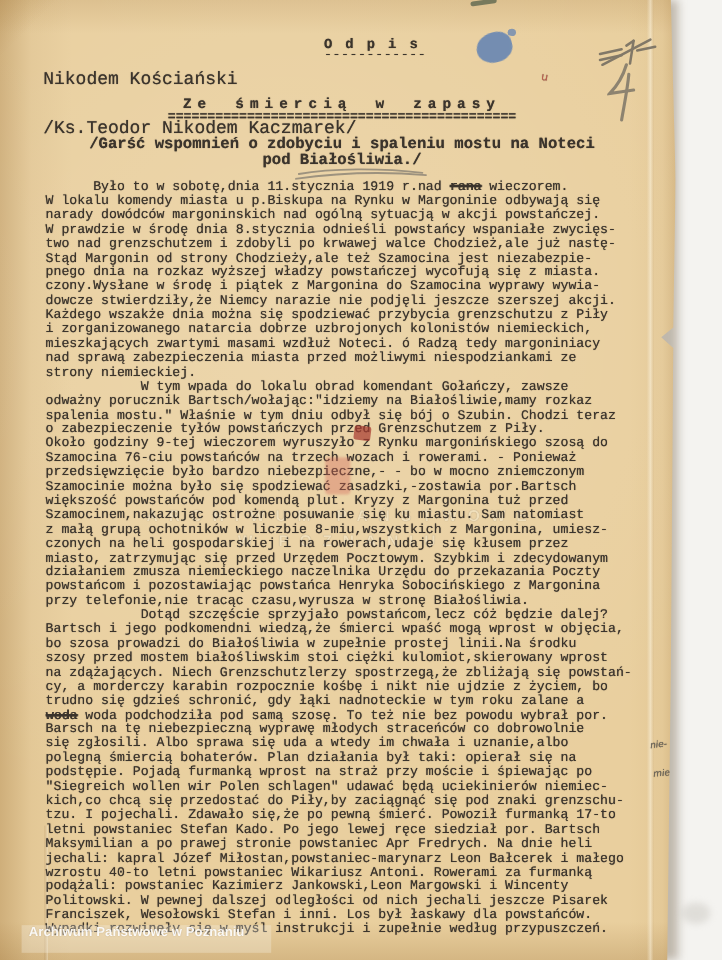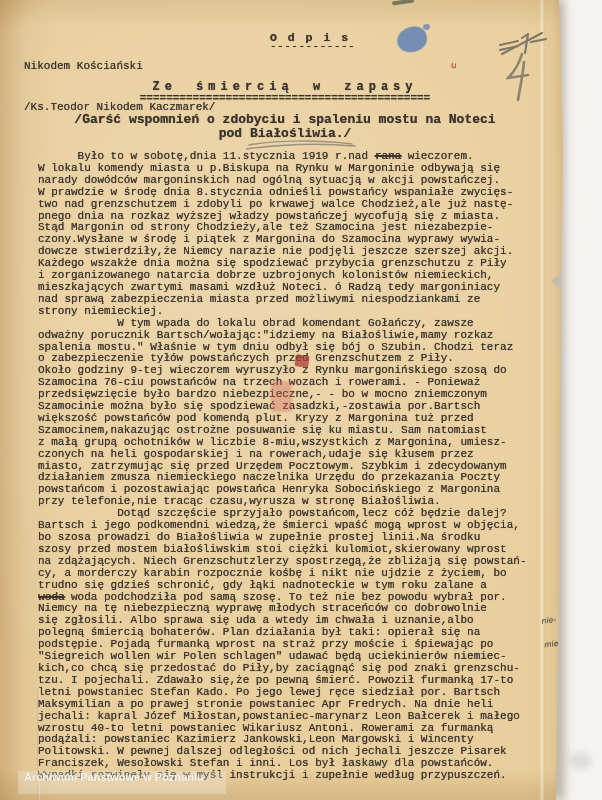--- a/index.html
+++ b/index.html
@@ -18,21 +18,21 @@
       radial-gradient(ellipse 120% 90% at 42% 35%, rgba(255,255,255,.14), rgba(0,0,0,0) 62%),
       linear-gradient(90deg, rgba(146,100,40,.30) 0, rgba(146,100,40,.07) 26px, rgba(146,100,40,0) 60px),
       linear-gradient(270deg, rgba(146,100,40,.26) 0, rgba(146,100,40,.06) 14px, rgba(146,100,40,0) 42px),
       linear-gradient(0deg, rgba(140,95,35,.22) 0, rgba(140,95,35,0) 32px),
       linear-gradient(180deg, rgba(150,105,45,.16) 0, rgba(150,105,45,0) 28px),
       #e9cf9e;
     clip-path:polygon(0 0,559px 0,563px 150px,561px 273px,551px 281px,561px 290px,559px 560px,556px 800px,0 800px);
     color:#3b342c;
   }
   .ink{ text-shadow:0 0 .7px rgba(59,52,44,.85); }
-  .byline{position:absolute;left:24px;top:33px;font-size:11px;line-height:13.5px;white-space:pre;}
+  .byline{position:absolute;left:36px;top:33px;font-size:15px;line-height:13.5px;white-space:pre;}
   .odpis{position:absolute;left:270px;top:33px;font-size:11.5px;font-weight:bold;letter-spacing:2px;line-height:9px;}
   .odpis .dashes{font-weight:normal;letter-spacing:.5px;font-size:11px;}
   .title{position:absolute;left:30px;top:80px;width:510px;text-align:center;
          font-size:12px;font-weight:bold;letter-spacing:5px;word-spacing:7px;}
   .title-u{position:absolute;left:30px;top:92px;width:510px;text-align:center;
          font-size:11px;font-weight:bold;letter-spacing:0;}
   .subtitle{position:absolute;left:30px;top:113px;width:510px;text-align:center;
          font-size:13px;font-weight:bold;line-height:13.5px;}
   .swoosh{position:absolute;left:246px;top:139px;}
   .body{position:absolute;left:38px;top:151px;font-size:11px;line-height:11.9px;}
@@ -138,22 +138,22 @@
 
   <div class="ghost ghost-1">ARCHIWUM PAŃSTWOWE</div>
   <div class="ghost ghost-2">W POZNANIU</div>
 
   <div class="body">
       <div class="tline"><span>      Było to w sobotę,dnia 11.stycznia 1919 r.nad </span><span class="struck">rana</span><span> wieczorem.</span></div>
       <div class="tline">W lokalu komendy miasta u p.Biskupa na Rynku w Margoninie odbywają się</div>
       <div class="tline">narady dowódców margoninskich nad ogólną sytuacją w akcji powstańczej.</div>
       <div class="tline">W prawdzie w środę dnia 8.stycznia odnieśli powstańcy wspaniałe zwycięs-</div>
       <div class="tline">two nad grenzschutzem i zdobyli po krwawej walce Chodzież,ale już nastę-</div>
+      <div class="tline">Stąd Margonin od strony Chodzieży,ale też Szamocina jest niezabezpie-</div>
       <div class="tline">pnego dnia na rozkaz wyższej władzy powstańczej wycofują się z miasta.</div>
-      <div class="tline">Stąd Margonin od strony Chodzieży,ale też Szamocina jest niezabezpie-</div>
       <div class="tline">czony.Wysłane w środę i piątek z Margonina do Szamocina wyprawy wywia-</div>
       <div class="tline">dowcze stwierdziły,że Niemcy narazie nie podjęli jeszcze szerszej akcji.</div>
       <div class="tline">Każdego wszakże dnia można się spodziewać przybycia grenzschutzu z Piły</div>
       <div class="tline">i zorganizowanego natarcia dobrze uzbrojonych kolonistów niemieckich,</div>
       <div class="tline">mieszkających zwartymi masami wzdłuż Noteci. ó Radzą tedy margoniniacy</div>
       <div class="tline">nad sprawą zabezpieczenia miasta przed możliwymi niespodziankami ze</div>
       <div class="tline">strony niemieckiej.</div>
       <div class="tline">            W tym wpada do lokalu obrad komendant Gołańczy, zawsze</div>
       <div class="tline">odważny porucznik Bartsch/wołając:"idziemy na Białośliwie,mamy rozkaz</div>
       <div class="tline">spalenia mostu." Właśnie w tym dniu odbył się bój o Szubin. Chodzi teraz</div>
@@ -171,21 +171,21 @@
       <div class="tline">powstańcom i pozostawiając powstańca Henryka Sobocińskiego z Margonina</div>
       <div class="tline">przy telefonie,nie tracąc czasu,wyrusza w stronę Białośliwia.</div>
       <div class="tline">            Dotąd szczęście sprzyjało powstańcom,lecz cóż będzie dalej?</div>
       <div class="tline">Bartsch i jego podkomendni wiedzą,że śmierci wpaść mogą wprost w objęcia,</div>
       <div class="tline">bo szosa prowadzi do Białośliwia w zupełnie prostej linii.Na środku</div>
       <div class="tline">szosy przed mostem białośliwskim stoi ciężki kulomiot,skierowany wprost</div>
       <div class="tline">na zdążających. Niech Grenzschutzlerzy spostrzegą,że zbliżają się powstań-</div>
       <div class="tline">cy, a morderczy karabin rozpocznie kośbę i nikt nie ujdzie z życiem, bo</div>
       <div class="tline">trudno się gdzieś schronić, gdy łąki nadnoteckie w tym roku zalane a</div>
       <div class="tline"><span></span><span class="struck">woda</span><span> woda podchodziła pod samą szosę. To też nie bez powodu wybrał por.</span></div>
-      <div class="tline">Niemcy na tę niebezpieczną wyprawę młodych straceńców co dobrowolnie</div>
+      <div class="tline">Barsch na tę niebezpieczną wyprawę młodych straceńców co dobrowolnie</div>
       <div class="tline">się zgłosili. Albo sprawa się uda a wtedy im chwała i uznanie,albo</div>
       <div class="tline">polegną śmiercią bohaterów. Plan działania był taki: opierał się na</div>
       <div class="tline">podstępie. Pojadą furmanką wprost na straż przy moście i śpiewając po</div>
       <div class="tline">"Siegreich wollen wir Polen schlagen" udawać będą uciekinierów niemiec-</div>
       <div class="tline">kich,co chcą się przedostać do Piły,by zaciągnąć się pod znaki grenzschu-</div>
       <div class="tline">tzu. I pojechali. Zdawało się,że po pewną śmierć. Powoził furmanką 17-to</div>
       <div class="tline">letni powstaniec Stefan Kado. Po jego lewej ręce siedział por. Bartsch</div>
       <div class="tline">Maksymilian a po prawej stronie powstaniec Apr Fredrych. Na dnie heli</div>
       <div class="tline">jechali: kapral Józef Miłostan,powstaniec-marynarz Leon Bałcerek i małego</div>
       <div class="tline">wzrostu 40-to letni powstaniec Wikariusz Antoni. Rowerami za furmanką</div>

